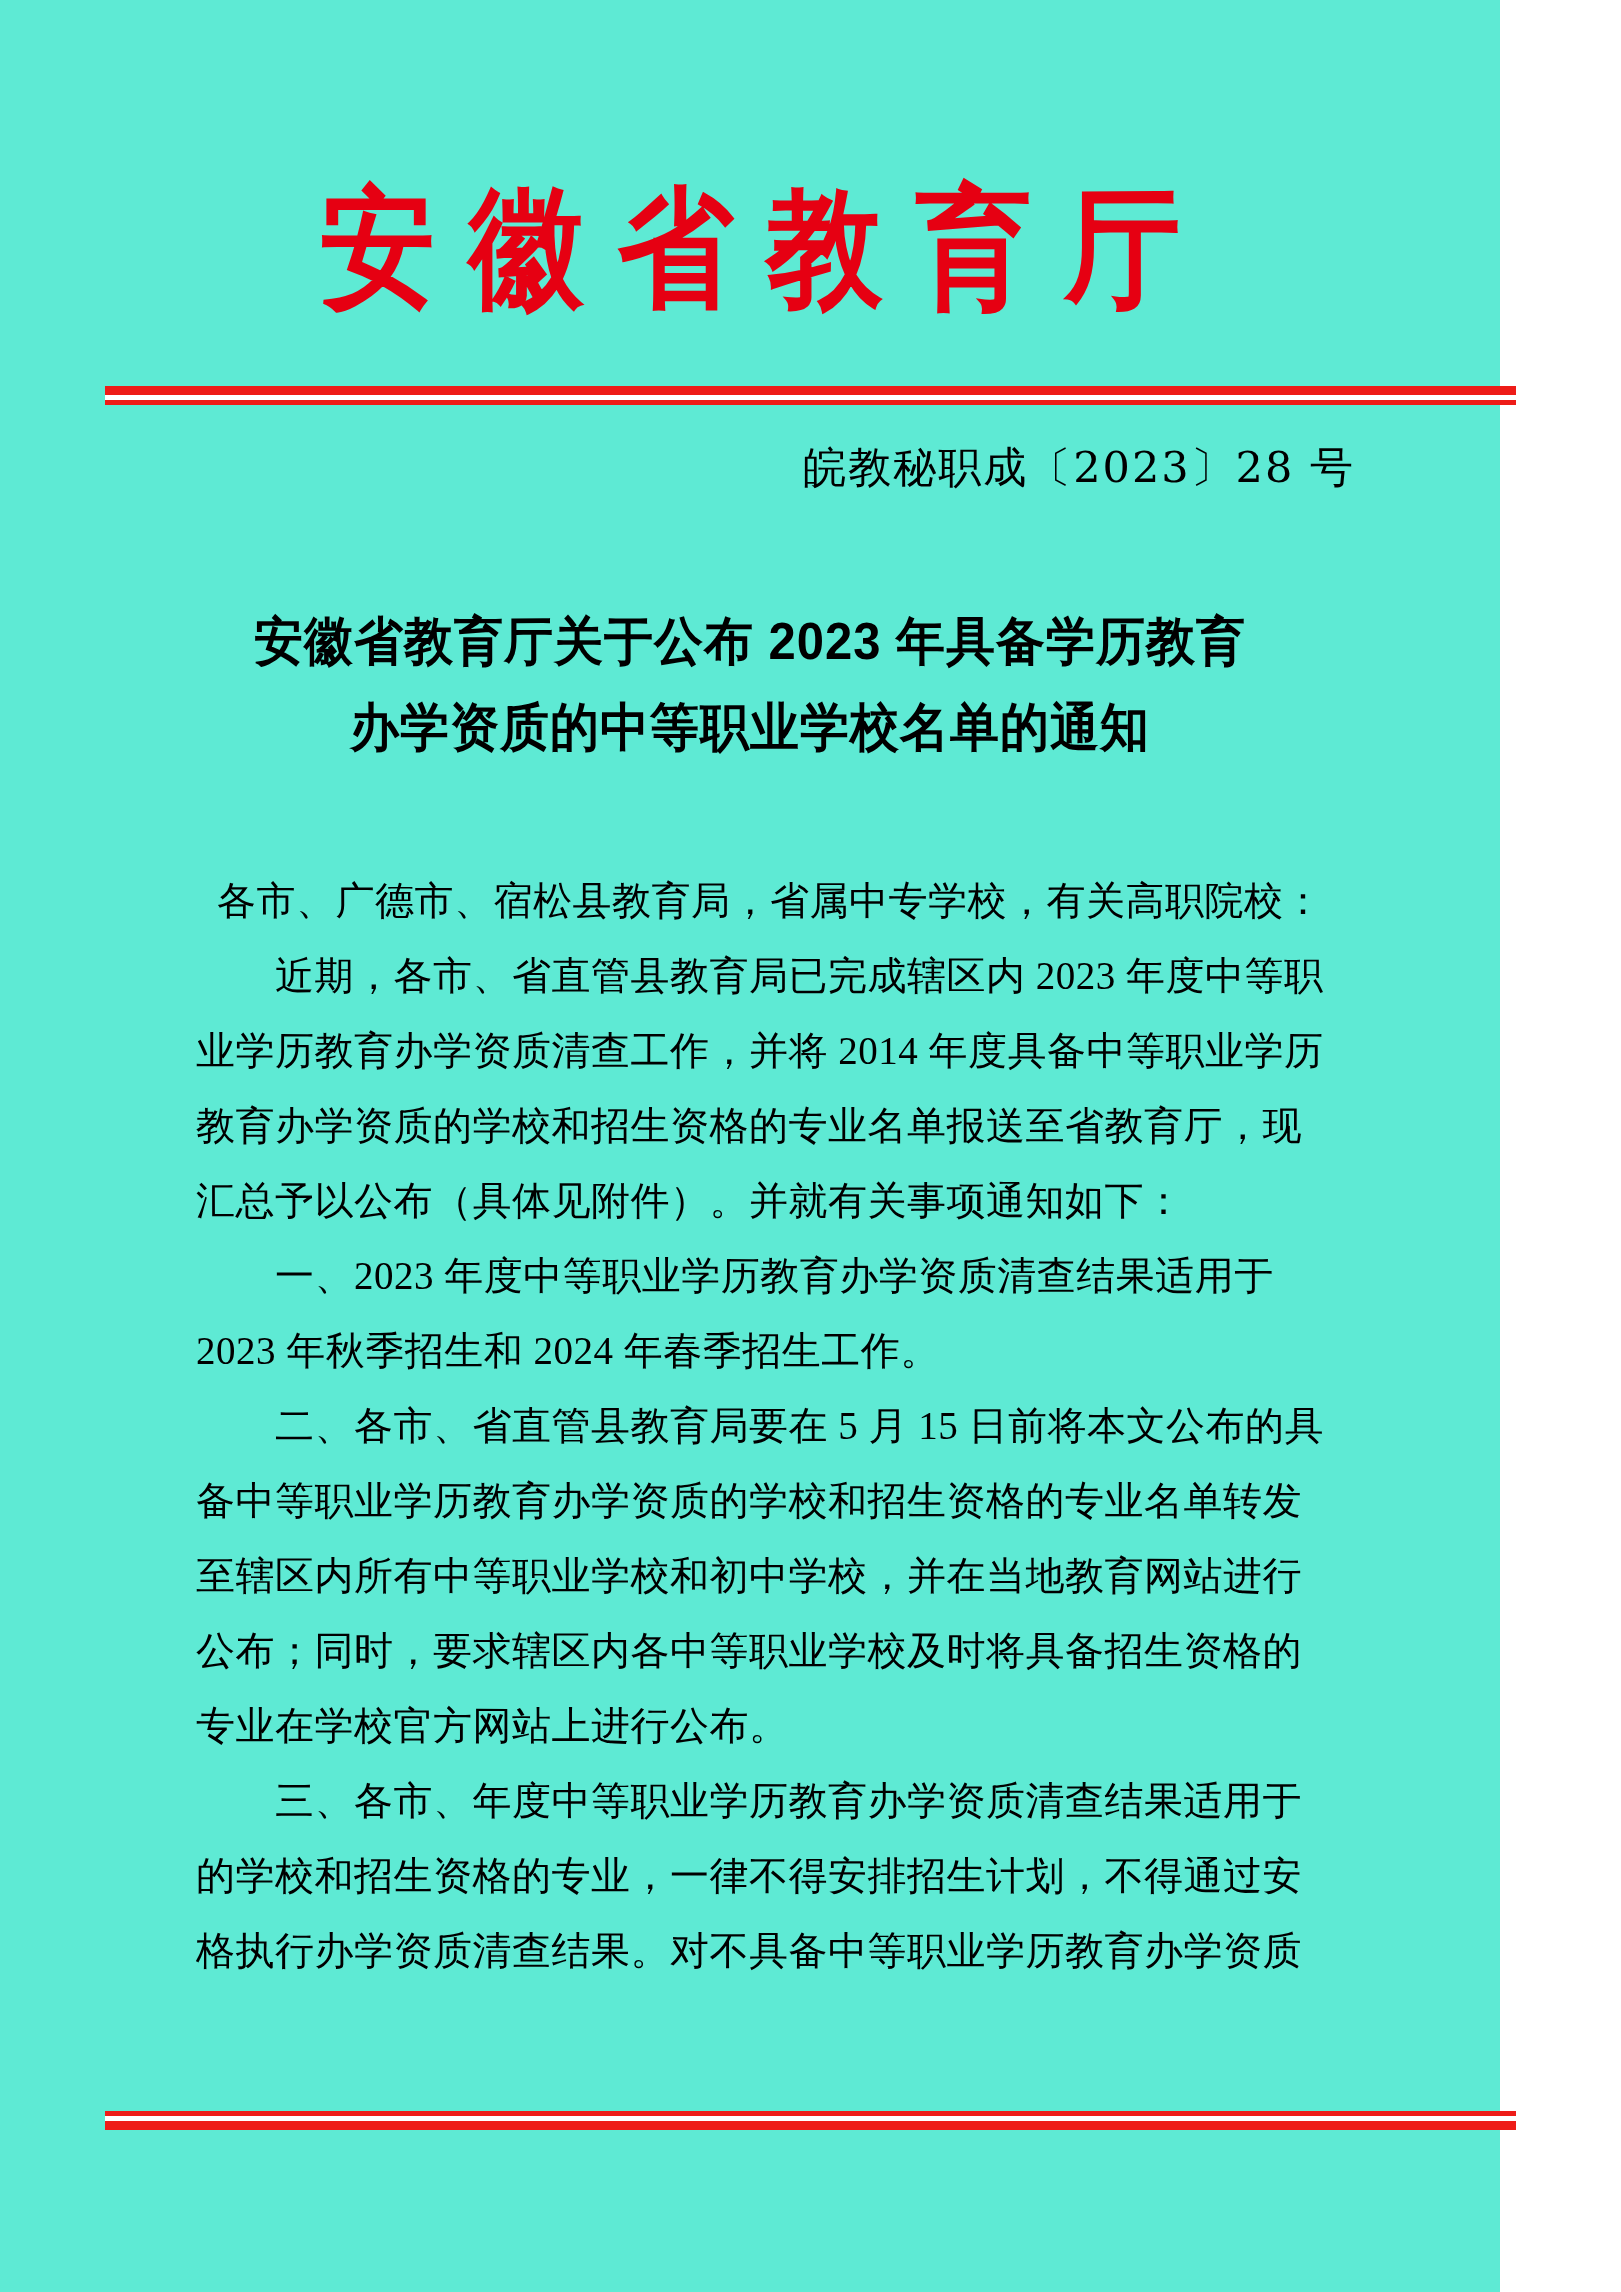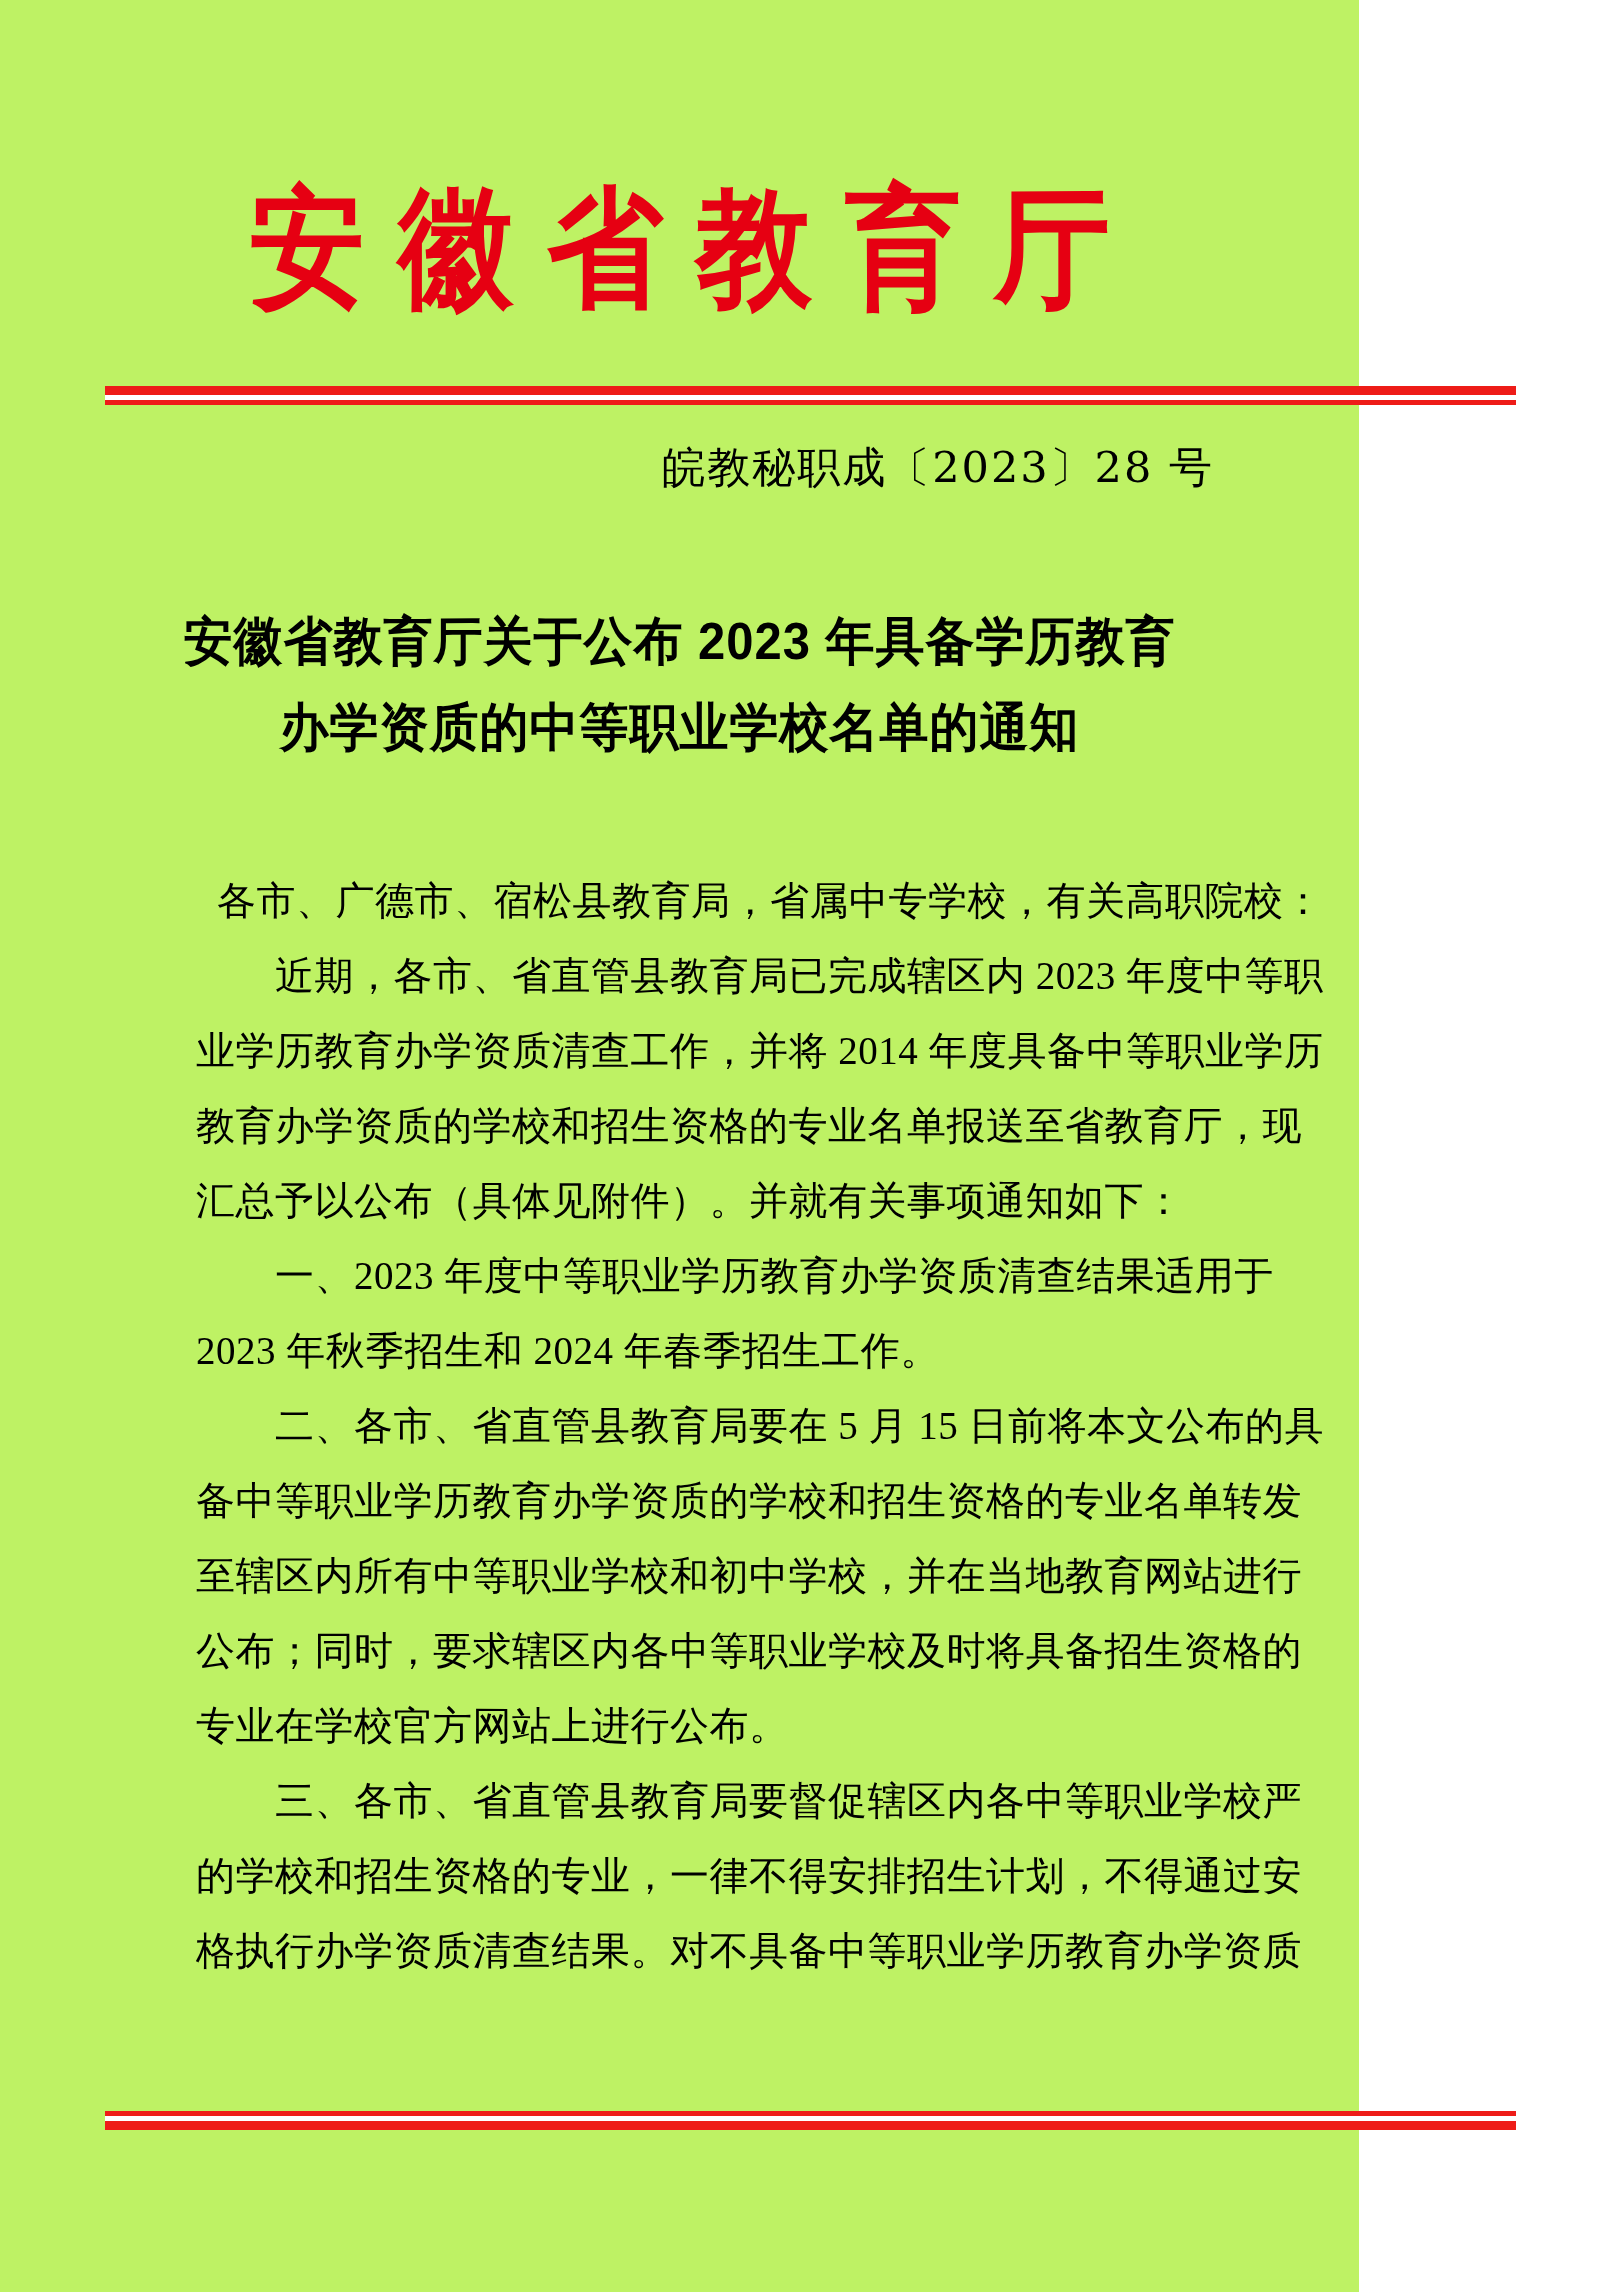--- a/index.html
+++ b/index.html
@@ -9,23 +9,23 @@
   body {
     width: 1621px;
     height: 2293px;
     background: #ffffff;
     font-family: "DejaVu Serif", "Liberation Serif", serif;
     overflow: hidden;
   }
 
   .page {
     position: relative;
-    width: 1359px;
+    width: 1500px;
     height: 2293px;
-    background: #bef264;
+    background: #5eead4;
     box-sizing: border-box;
   }
 
   
   .letterhead {
     position: absolute;
     top: 182px;
     left: 0;
     width: 100%;
     text-align: center;
@@ -176,21 +176,21 @@
 
     <p class="indent">　　一、2023 年度中等职业学历教育办学资质清查结果适用于</p>
     <p class="indent">2023 年秋季招生和 2024 年春季招生工作。</p>
 
     <p class="indent">　　二、各市、省直管县教育局要在 5 月 15 日前将本文公布的具</p>
     <p class="indent">备中等职业学历教育办学资质的学校和招生资格的专业名单转发</p>
     <p class="indent">至辖区内所有中等职业学校和初中学校，并在当地教育网站进行</p>
     <p class="indent">公布；同时，要求辖区内各中等职业学校及时将具备招生资格的</p>
     <p class="indent">专业在学校官方网站上进行公布。</p>
 
-    <p class="indent">　　三、各市、省直管县教育局要督促辖区内各中等职业学校严</p>
+    <p class="indent">　　三、各市、年度中等职业学历教育办学资质清查结果适用于</p>
     <p class="indent">的学校和招生资格的专业，一律不得安排招生计划，不得通过安</p>
     <p class="indent">格执行办学资质清查结果。对不具备中等职业学历教育办学资质</p>
   </div>
 
   <div class="rule-bottom">
     <div class="bar-thin"></div>
     <div class="bar-gap"></div>
     <div class="bar-thick"></div>
   </div>
 

